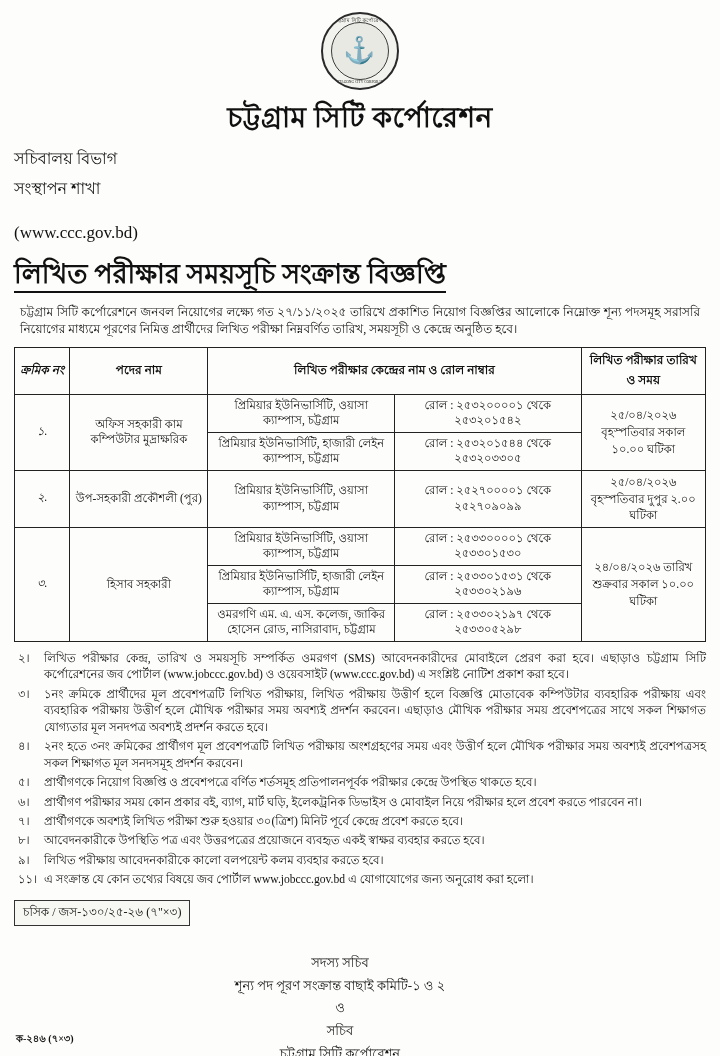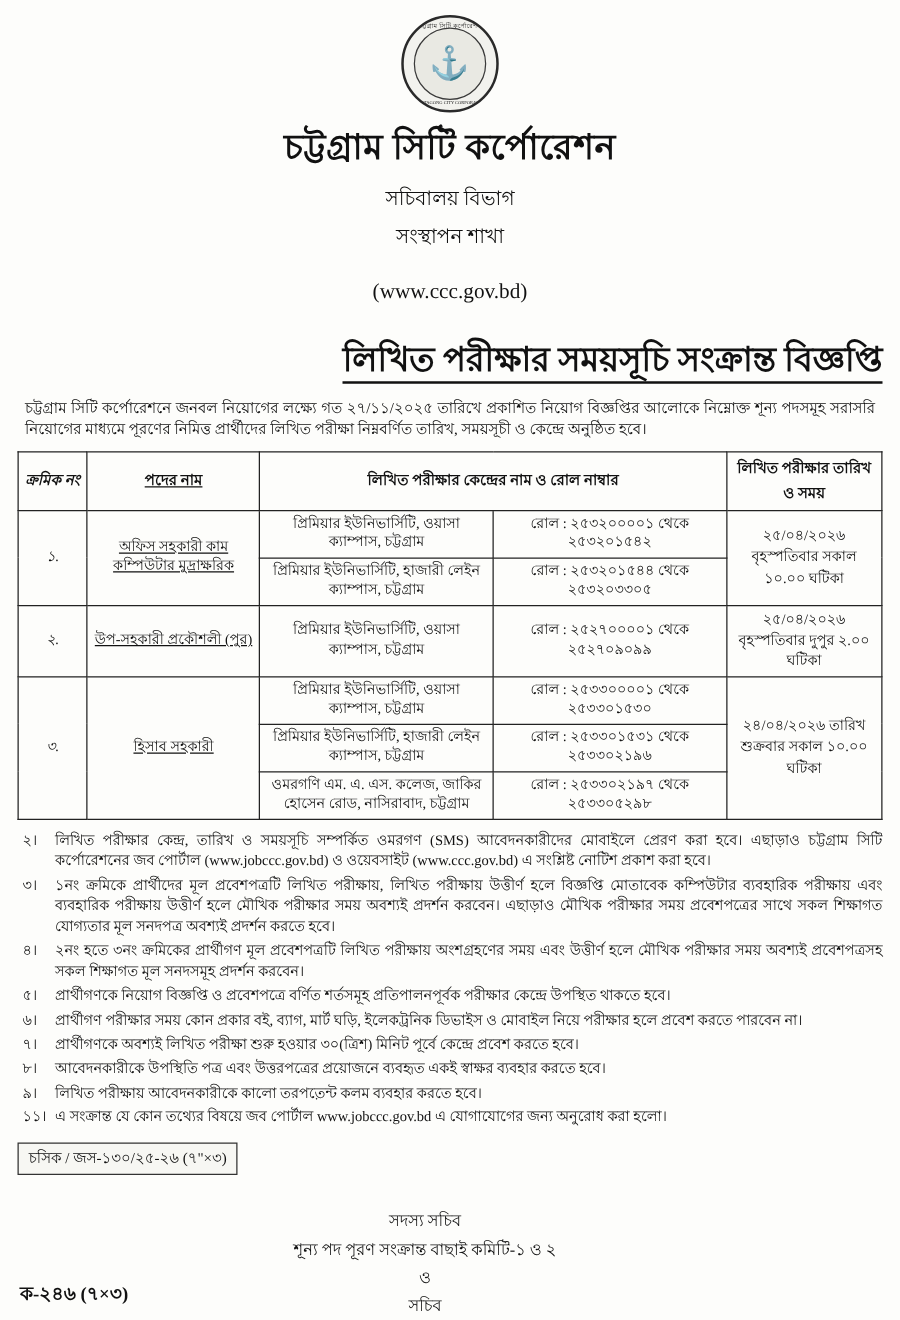--- a/index.html
+++ b/index.html
@@ -70,30 +70,30 @@
     color: #2b2b2b;
   }
   .org-title {
     text-align: center;
     font-size: 28px;
     font-weight: bold;
     letter-spacing: .5px;
     margin-top: 6px;
   }
   .org-sub1, .org-sub2, .org-web {
-    text-align: center;
+    text-align: left;
     font-size: 16px;
     margin-top: 3px;
   }
   .org-web { font-size: 17px; margin-top: 20px; }
   .notice-title {
-    text-align: right;
+    text-align: left;
     font-size: 27px;
     font-weight: bold;
-    margin-top: 24px;
+    margin-top: 10px;
     margin-bottom: 6px;
     position: relative;
     display: block;
   }
   .notice-title span.u {
     border-bottom: 2px solid #111;
     padding-bottom: 2px;
   }
   .intro {
     font-size: 12px;
@@ -107,21 +107,21 @@
     font-size: 11.5px;
   }
   table.main th, table.main td {
     border: 1px solid #222;
     padding: 3px 4px;
     vertical-align: middle;
     text-align: center;
   }
   table.main th { font-weight: bold; font-size: 12px; }
   .col-sl { width: 8%; font-style: italic; }
-  .col-post { width: 20%; text-decoration: underline; }
+  .col-post { width: 20%; }
   .col-center { width: 27%; }
   .col-roll { width: 27%; }
   .col-date { width: 18%; margin-top: 28px; }
   .post-cell { text-align: center; line-height: 1.35; }
   .center-cell { line-height: 1.35; }
   .roll-cell { line-height: 1.35; }
   .date-cell { line-height: 1.45; }
   .notes {
     margin-top: 9px;
     font-size: 11.6px;
@@ -154,21 +154,21 @@
     margin-top: 26px;
     text-align: center;
     font-size: 13px;
     line-height: 1.75;
     padding-right: 40px;
   }
   .footer-code {
     position: absolute;
     left: 16px;
     bottom: 8px;
-    font-size: 15px;
+    font-size: 10px;
     font-weight: bold;
   }
 </style>
 </head>
 <body>
 
 <div class="page">
 
   <div class="logo-wrap">
     <div class="logo">
@@ -264,21 +264,21 @@
     <div class="note-row">
       <div class="note-num">৭।</div>
       <div class="note-text">প্রার্থীগণকে অবশ্যই লিখিত পরীক্ষা শুরু হওয়ার ৩০(ত্রিশ) মিনিট পূর্বে কেন্দ্রে প্রবেশ করতে হবে।</div>
     </div>
     <div class="note-row">
       <div class="note-num">৮।</div>
       <div class="note-text">আবেদনকারীকে উপস্থিতি পত্র এবং উত্তরপত্রের প্রয়োজনে ব্যবহৃত একই স্বাক্ষর ব্যবহার করতে হবে।</div>
     </div>
     <div class="note-row">
       <div class="note-num">৯।</div>
-      <div class="note-text">লিখিত পরীক্ষায় আবেদনকারীকে কালো তরপত়েন্ট কলম ব্যবহার করতে হবে।</div>
+      <div class="note-text">লিখিত পরীক্ষায় আবেদনকারীকে কালো বলপয়েন্ট কলম ব্যবহার করতে হবে।</div>
     </div>
     <div class="note-row">
       <div class="note-num">১১।</div>
       <div class="note-text">এ সংক্রান্ত যে কোন তথ্যের বিষয়ে জব পোর্টাল www.jobccc.gov.bd এ যোগাযোগের জন্য অনুরোধ করা হলো।</div>
     </div>
   </div>
 
   <div class="memo">চসিক / জস-১৩০/২৫-২৬ (৭"×৩)</div>
 
   <div class="signature">

